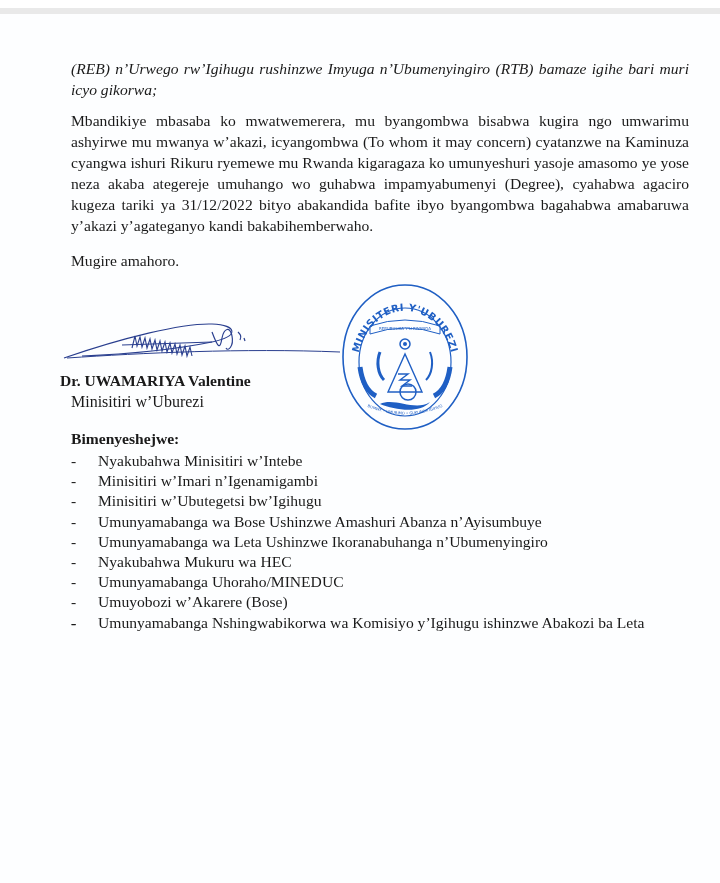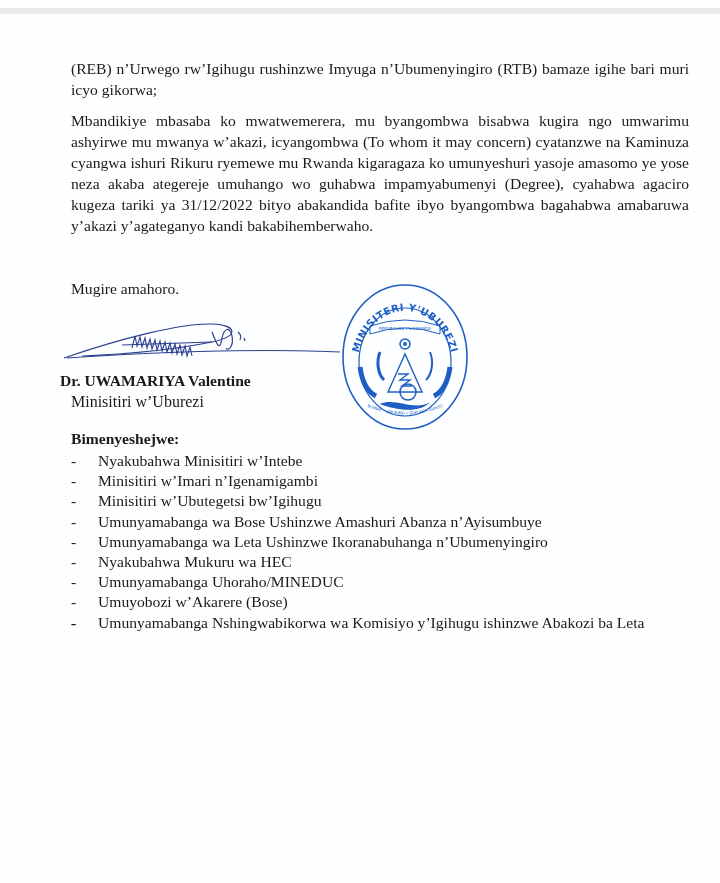--- a/index.html
+++ b/index.html
@@ -28,24 +28,24 @@
       background: #fdfeff;
     }
     .text-block {
       position: absolute;
       left: 71px;
       width: 618px;
       font-size: 15.6px;
       line-height: 21px;
       text-align: justify;
     }
-    .p1 { top: 58px; }
+    .p1 { top: 58px; font-style: italic; }
     .p2 { top: 110px; }
     .p2 .italic { }
-    .closing { position: absolute; left: 71px; top: 280px; font-size: 15.6px; }
+    .closing { position: absolute; left: 71px; top: 252px; font-size: 15.6px; }
     .signature {
       position: absolute;
       left: 62px; top: 318px;
       width: 280px; height: 45px;
     }
     .signer-name {
       position: absolute; left: 60px; top: 372px;
       font-size: 15.6px; font-weight: bold;
     }
     .signer-title {

